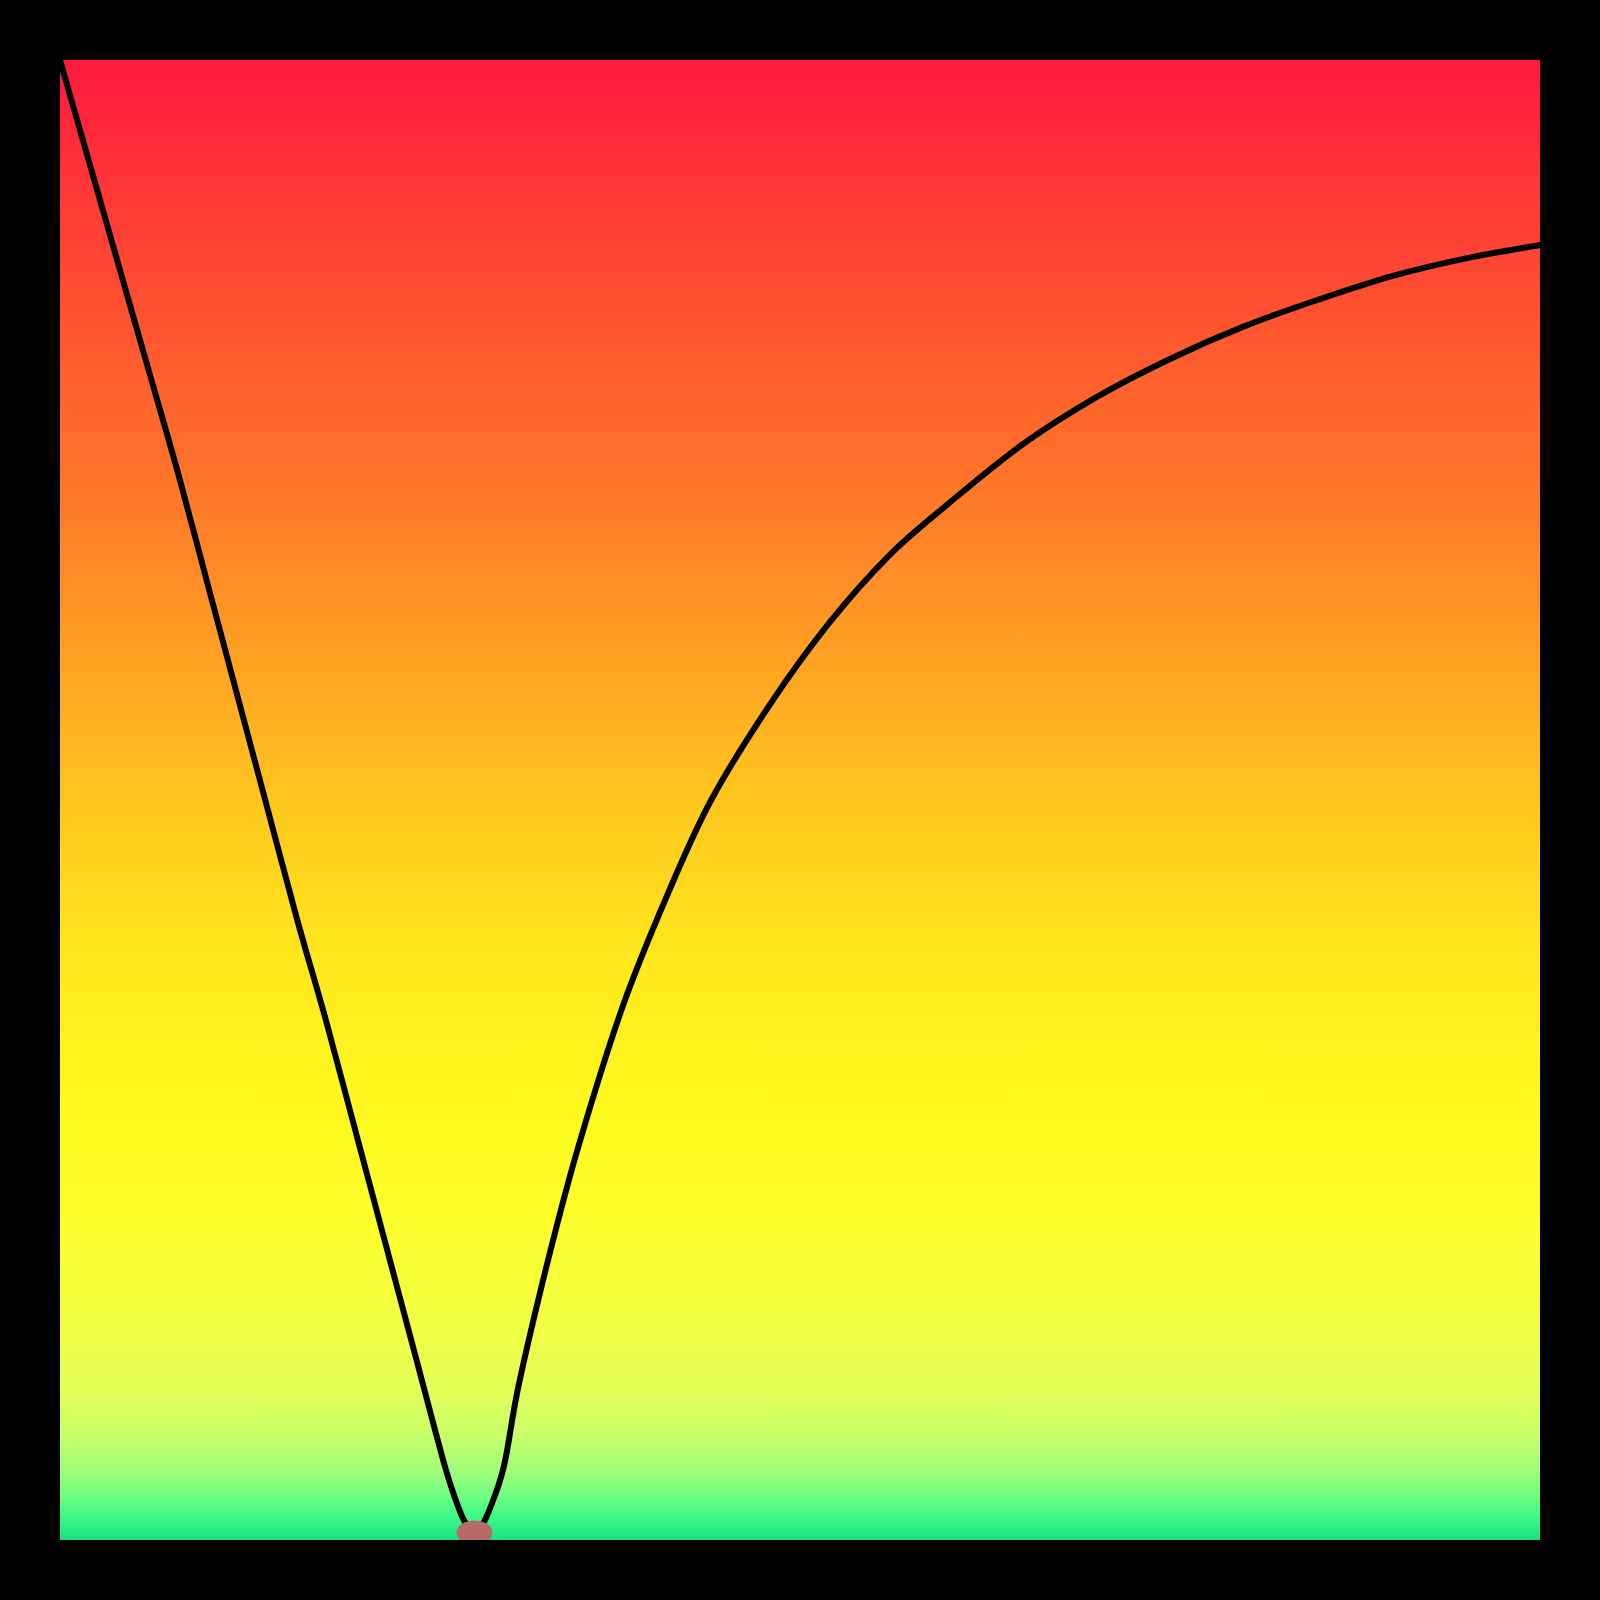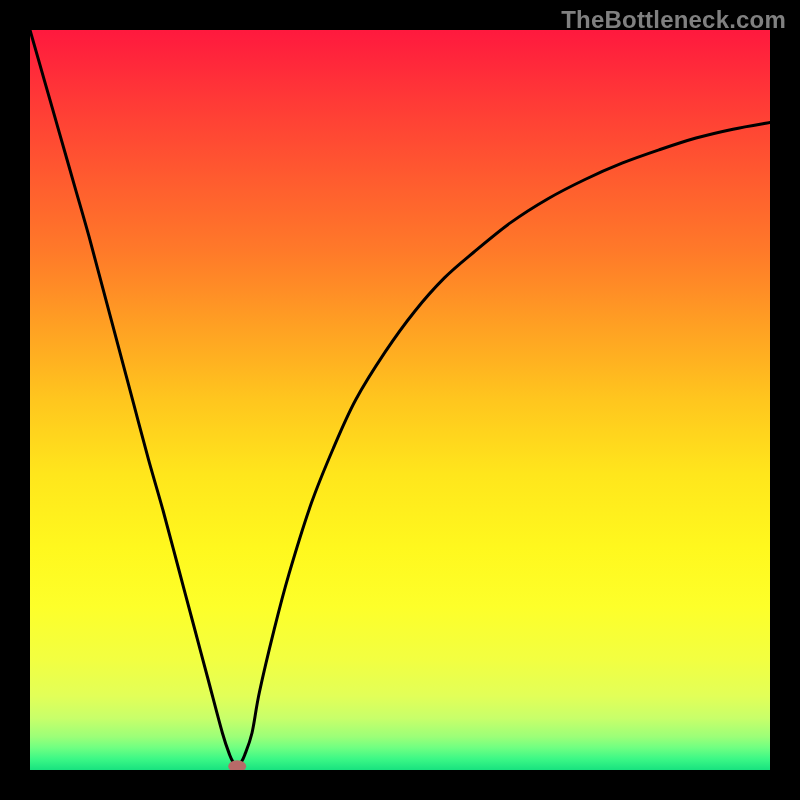--- a/index.html
+++ b/index.html
@@ -62,14 +62,13 @@
             <stop offset="97%" stop-color="#6fff82"></stop>
             <stop offset="98.5%" stop-color="#3cf886"></stop>
             <stop offset="100%" stop-color="#18e27f"></stop>
           </linearGradient>
       </defs>
       <rect id="bg-rect" x="0" y="0" width="740" height="740" fill="url(#bg-grad)"></rect>
       <path id="curve-path" fill="none" stroke="#000" stroke-width="3" stroke-linecap="round" stroke-linejoin="round" d="M 0.00 0.00 C 2.47 8.63, 9.87 34.53, 14.80 51.80 C 19.73 69.07, 24.67 86.33, 29.60 103.60 C 34.53 120.87, 39.47 138.13, 44.40 155.40 C 49.33 172.67, 54.27 189.32, 59.20 207.20 C 64.13 225.08, 69.07 244.20, 74.00 262.70 C 78.93 281.20, 83.87 299.70, 88.80 318.20 C 93.73 336.70, 98.67 355.20, 103.60 373.70 C 108.53 392.20, 113.47 411.32, 118.40 429.20 C 123.33 447.08, 128.27 463.12, 133.20 481.00 C 138.13 498.88, 143.07 518.00, 148.00 536.50 C 152.93 555.00, 157.87 573.50, 162.80 592.00 C 167.73 610.50, 172.67 629.00, 177.60 647.50 C 182.53 666.00, 188.70 690.05, 192.40 703.00 C 196.10 715.95, 197.95 720.27, 199.80 725.20 C 201.65 730.13, 202.27 730.75, 203.50 732.60 C 204.73 734.45, 205.97 736.30, 207.20 736.30 C 208.43 736.30, 209.67 734.45, 210.90 732.60 C 212.13 730.75, 212.75 730.13, 214.60 725.20 C 216.45 720.27, 219.53 713.48, 222.00 703.00 C 224.47 692.52, 225.70 679.57, 229.40 662.30 C 233.10 645.03, 239.27 619.13, 244.20 599.40 C 249.13 579.67, 252.83 564.87, 259.00 543.90 C 265.17 522.93, 273.80 494.57, 281.20 473.60 C 288.60 452.63, 296.00 435.37, 303.40 418.10 C 310.80 400.83, 316.97 386.03, 325.60 370.00 C 334.23 353.97, 345.33 336.70, 355.20 321.90 C 365.07 307.10, 374.93 293.53, 384.80 281.20 C 394.67 268.87, 404.53 257.77, 414.40 247.90 C 424.27 238.03, 432.90 231.25, 444.00 222.00 C 455.10 212.75, 468.67 201.28, 481.00 192.40 C 493.33 183.52, 505.67 175.87, 518.00 168.72 C 530.33 161.57, 542.67 155.40, 555.00 149.48 C 567.33 143.56, 579.67 138.13, 592.00 133.20 C 604.33 128.27, 616.67 124.07, 629.00 119.88 C 641.33 115.69, 653.67 111.49, 666.00 108.04 C 678.33 104.59, 690.67 101.75, 703.00 99.16 C 715.33 96.57, 733.83 93.61, 740.00 92.50"></path>
       <ellipse id="marker-dot" rx="9" ry="6" fill="#b76a68" cx="207.20" cy="736.30"></ellipse>
     </svg>
   </div>
-  <div class="watermark">TheBottleneck.com</div>
 </div>
 
 </body></html>

